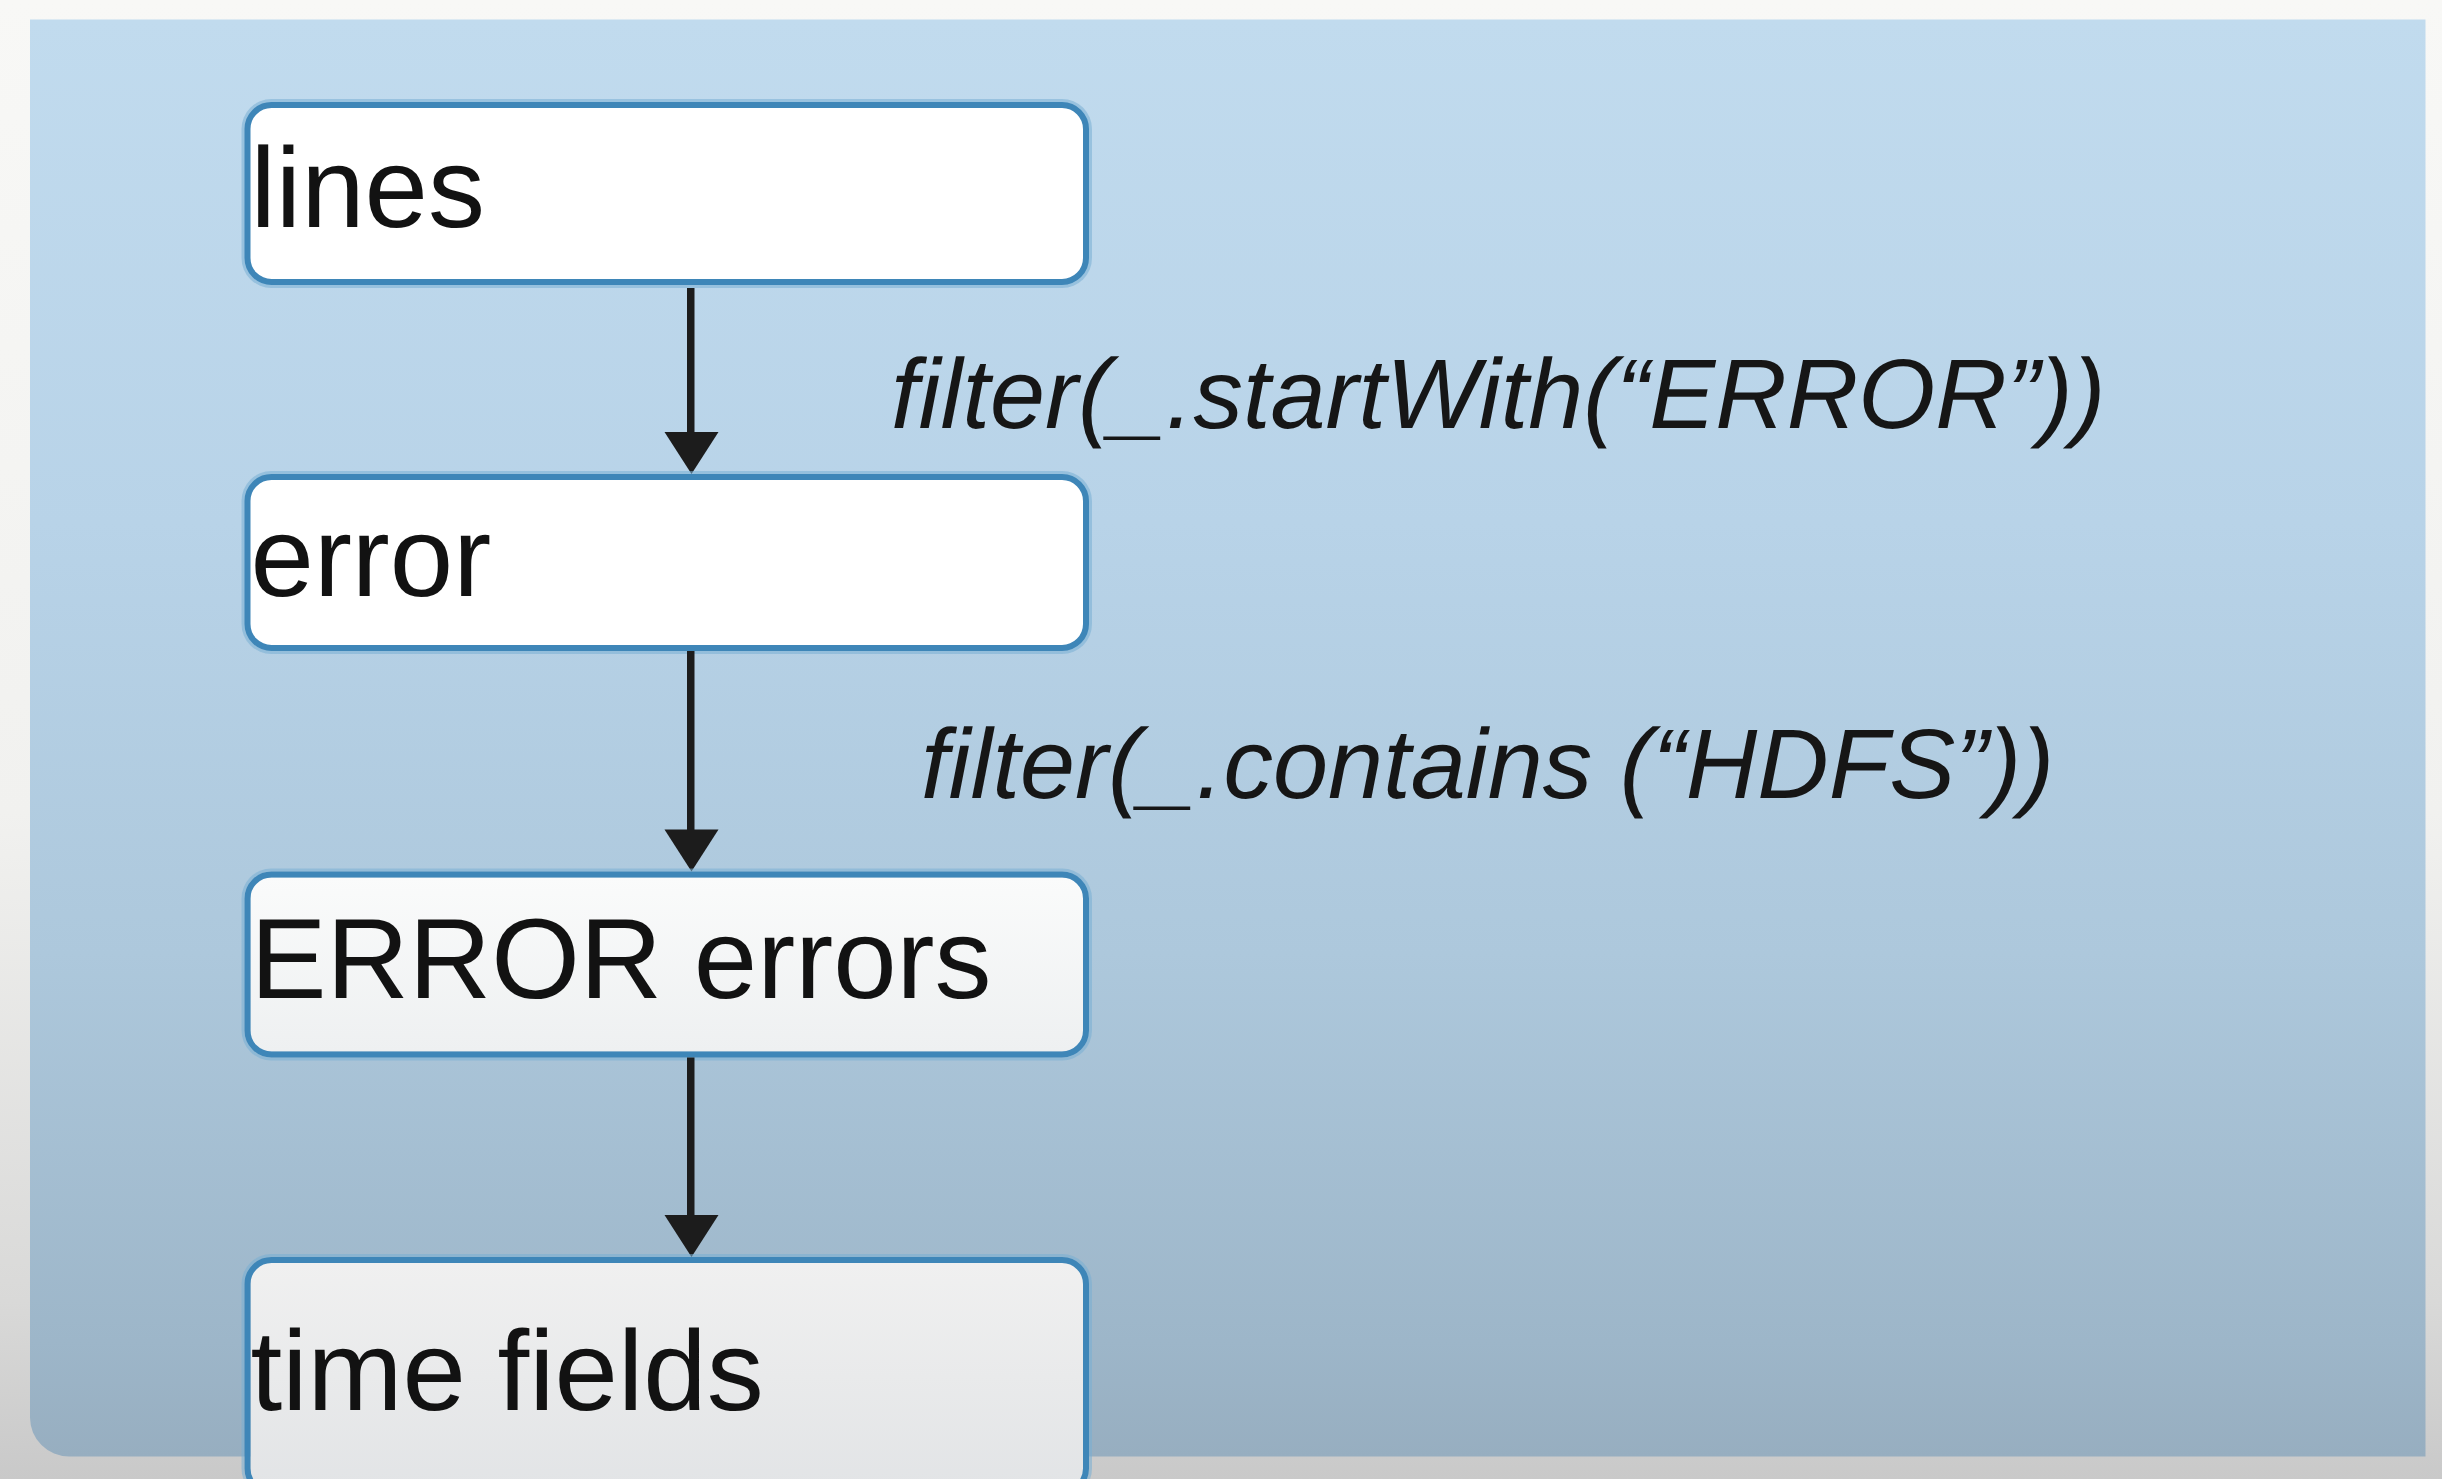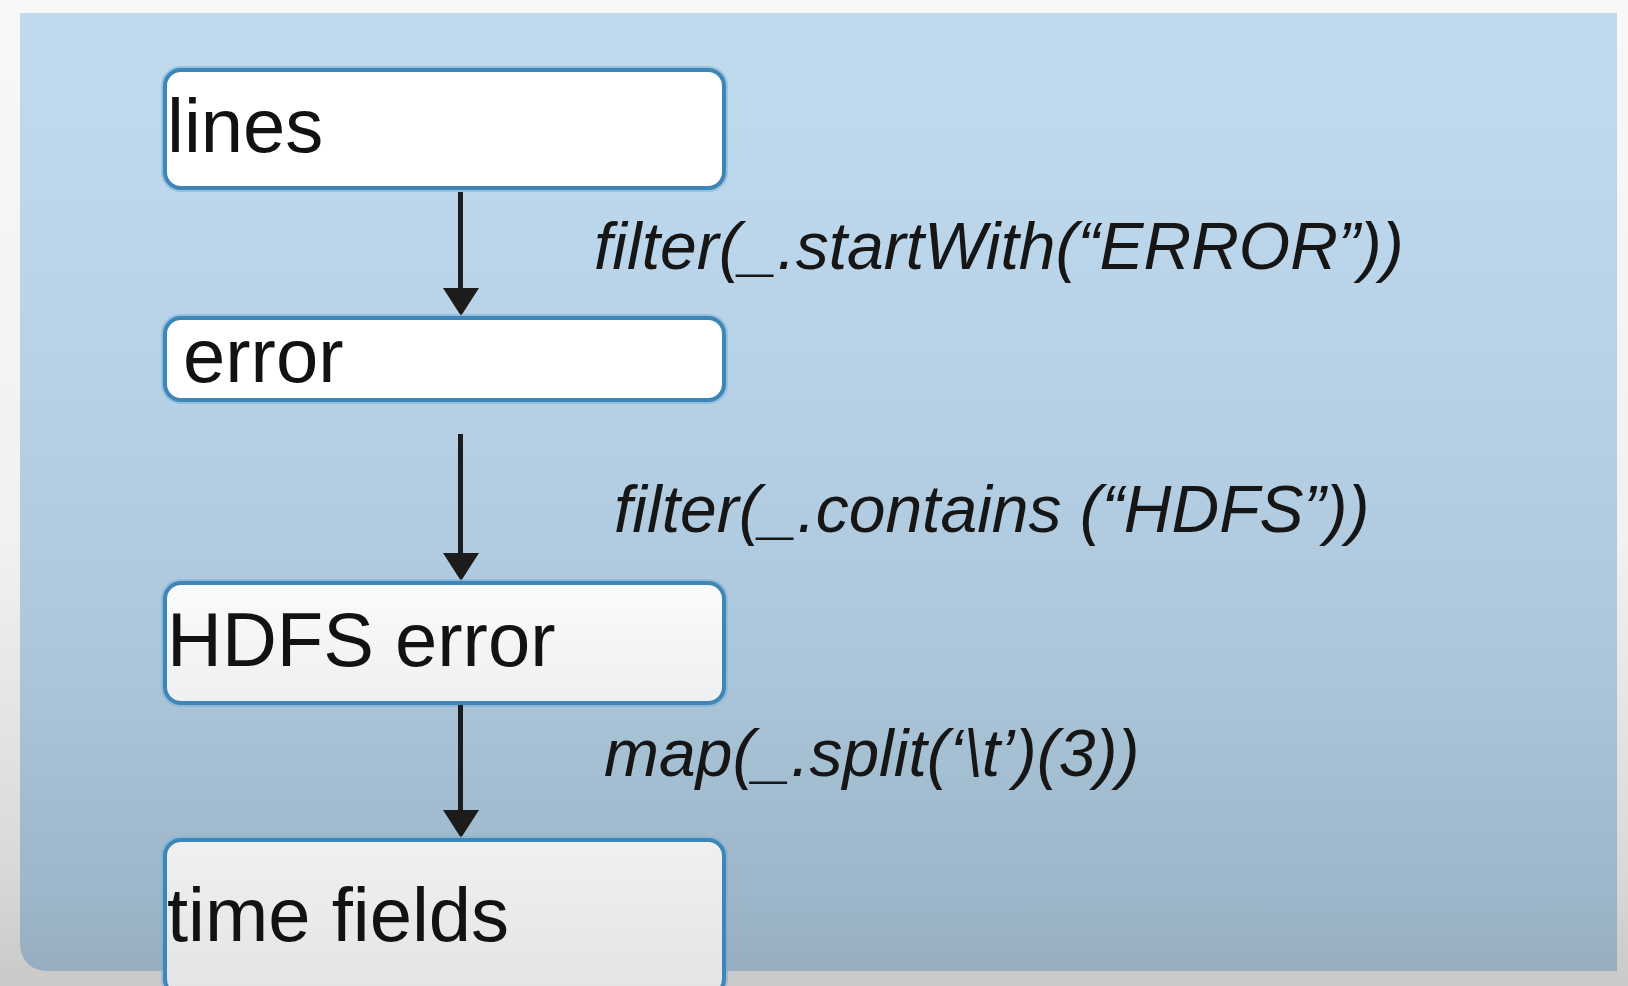--- a/index.html
+++ b/index.html
@@ -29,21 +29,21 @@
     width: 563px;
     box-sizing: border-box;
     border: 4px solid #3e86b8;
     border-radius: 18px;
     display: flex;
     align-items: center;
     justify-content: flex-start;
     box-shadow: 0 0 0 2px rgba(120, 175, 212, 0.55);
   }
   .node-lines  { top: 55px;  height: 122px; background: #ffffff; }
-  .node-error  { top: 303px; height: 86px; background: #ffffff; padding-left: 16px; }
+  .node-error  { top: 303px; height: 118px; background: #ffffff; }
   .node-hdfs   { top: 568px; height: 124px; background: linear-gradient(180deg, #fafbfb 0%, #eef0f1 100%); }
   .node-time   { top: 825px; height: 159px; background: linear-gradient(180deg, #f0f0f0 0%, #e2e4e6 100%); }
   .node-label {
     font-size: 76px;
     line-height: 1;
     color: #121212;
     letter-spacing: 0px;
     padding-bottom: 6px;
   }
   .arrow-line {
@@ -68,21 +68,21 @@
   .line-3 { top: 692px; height: 107px; }
   .head-3 { top: 797px; }
   .edge-label {
     position: absolute;
     font-style: italic;
     font-size: 66px;
     line-height: 1.2;
     color: #161616;
     white-space: nowrap;
   }
-  .edge-label-1 { left: 574px; top: 194px; }
+  .edge-label-1 { left: 574px; top: 210px; }
   .edge-label-2 { left: 574px; top: 457px; margin-left: 20px; }
   .edge-label-3 { left: 584px; top: 701px; }
 </style>
 </head>
 <body>
 
 <div class="panel">
 
   <div class="node node-lines">
     <span class="node-label">lines</span>
@@ -94,24 +94,23 @@
 
   <div class="node node-error">
     <span class="node-label">error</span>
   </div>
 
   <div class="arrow-line line-2"></div>
   <div class="arrow-head head-2"></div>
   <div class="edge-label edge-label-2">filter(_.contains (“HDFS”))</div>
 
   <div class="node node-hdfs">
-    <span class="node-label">HDFS error</span>
+    <span class="node-label">ERROR errors</span>
   </div>
 
   <div class="arrow-line line-3"></div>
   <div class="arrow-head head-3"></div>
-  <div class="edge-label edge-label-3">map(_.split(‘\t’)(3))</div>
 
   <div class="node node-time">
     <span class="node-label">time fields</span>
   </div>
 
 </div>
 
 </body></html>

